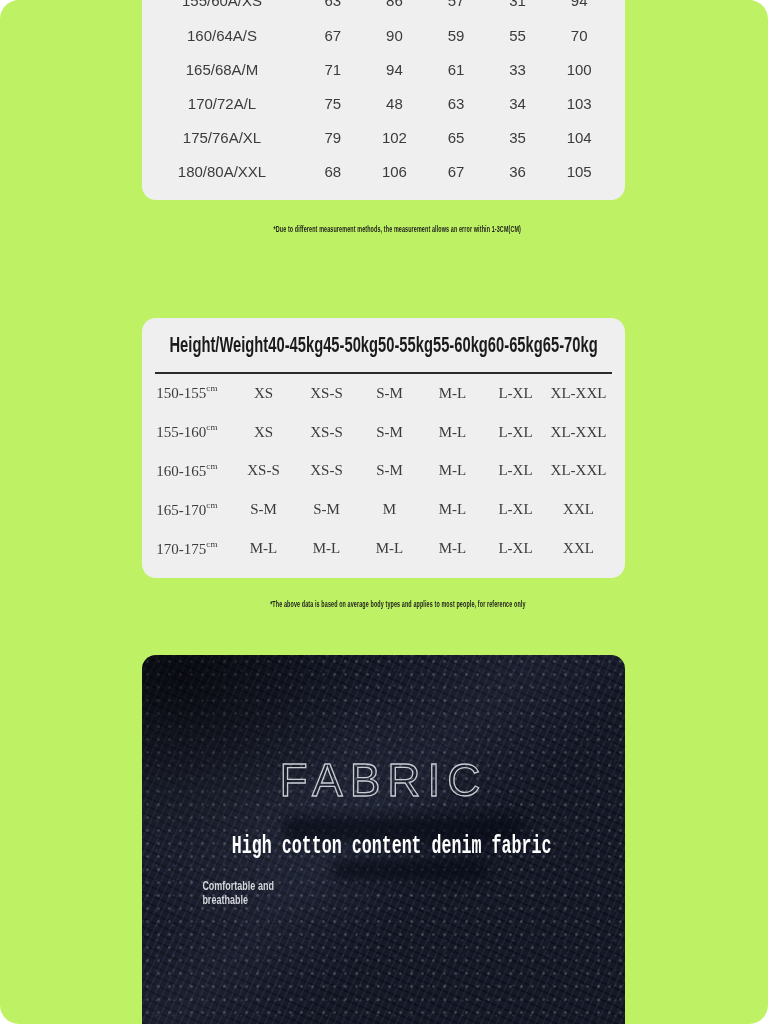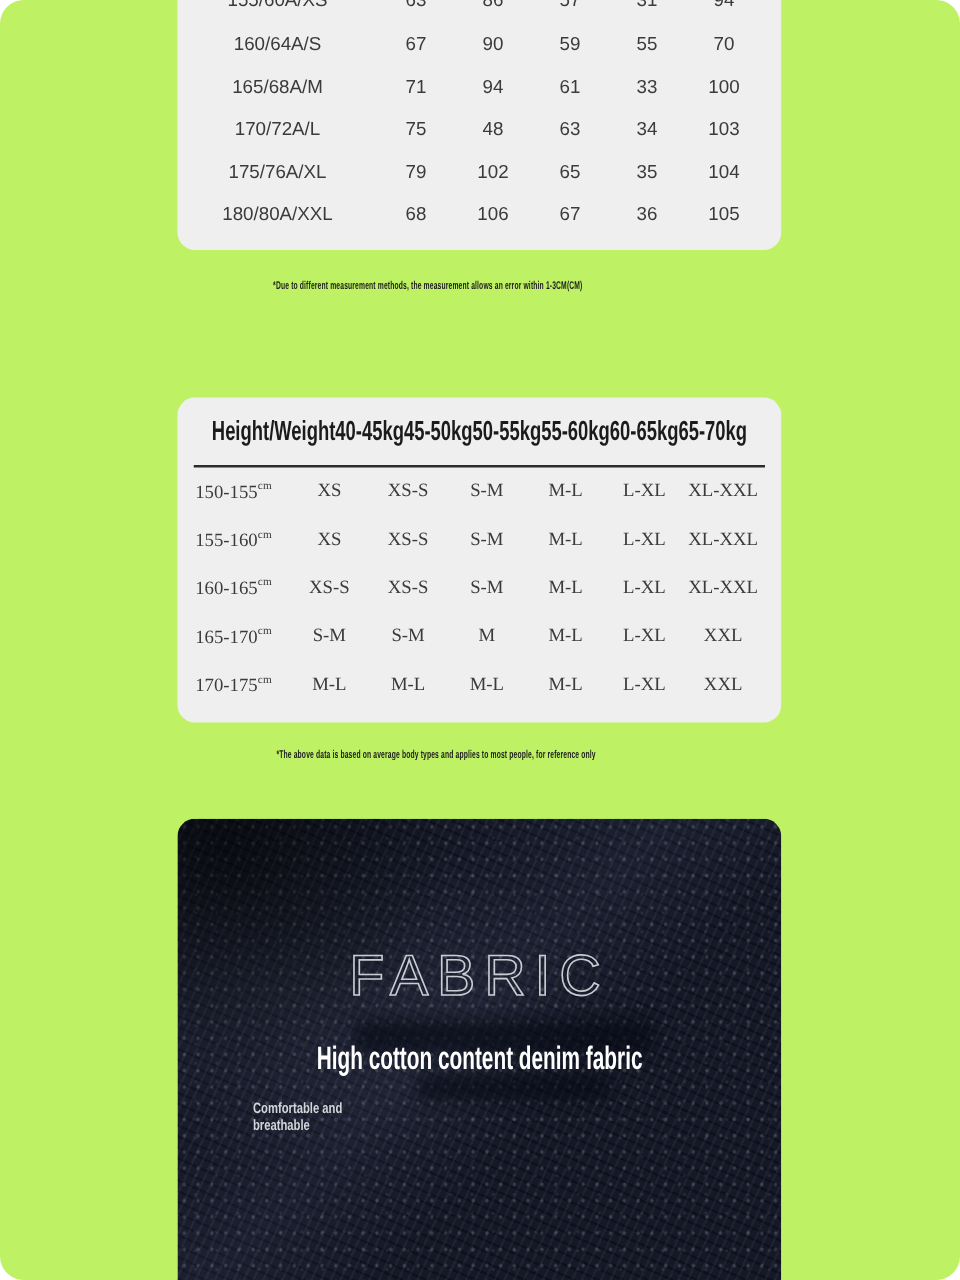--- a/index.html
+++ b/index.html
@@ -34,22 +34,23 @@
   }
   .t-row .cell {
     text-align: center;
     font-size: 15px;
     color: #3b3b3e;
     white-space: nowrap;
   }
   
   .footnote {
     position: absolute;
-    left: 136px;
+    left: 156px;
     width: 483px;
+    text-align: center;
     white-space: nowrap;
   }
   .footnote .cond {
     display: inline-block;
     transform: scaleX(0.6);
     transform-origin: 50% 50%;
     font-size: 9px;
     font-weight: 700;
     color: #1c1c1c;
     letter-spacing: 0.2px;
@@ -149,20 +150,21 @@
     white-space: nowrap;
   }
   @supports not (-webkit-text-stroke: 1px #fff) {
     .fabric-title { color: #c9ccd2; }
   }
   .fabric-headline {
     position: absolute;
     top: 176px; left: 0; right: 0;
     text-align: center;
     white-space: nowrap;
+    font-family: Liberation Mono, monospace;
   }
   .fabric-headline .cond {
     display: inline-block;
     transform: scaleX(0.64);
     transform-origin: 50% 50%;
     font-size: 26px;
     font-weight: 700;
     color: #ffffff;
   }
   .fabric-sub {

